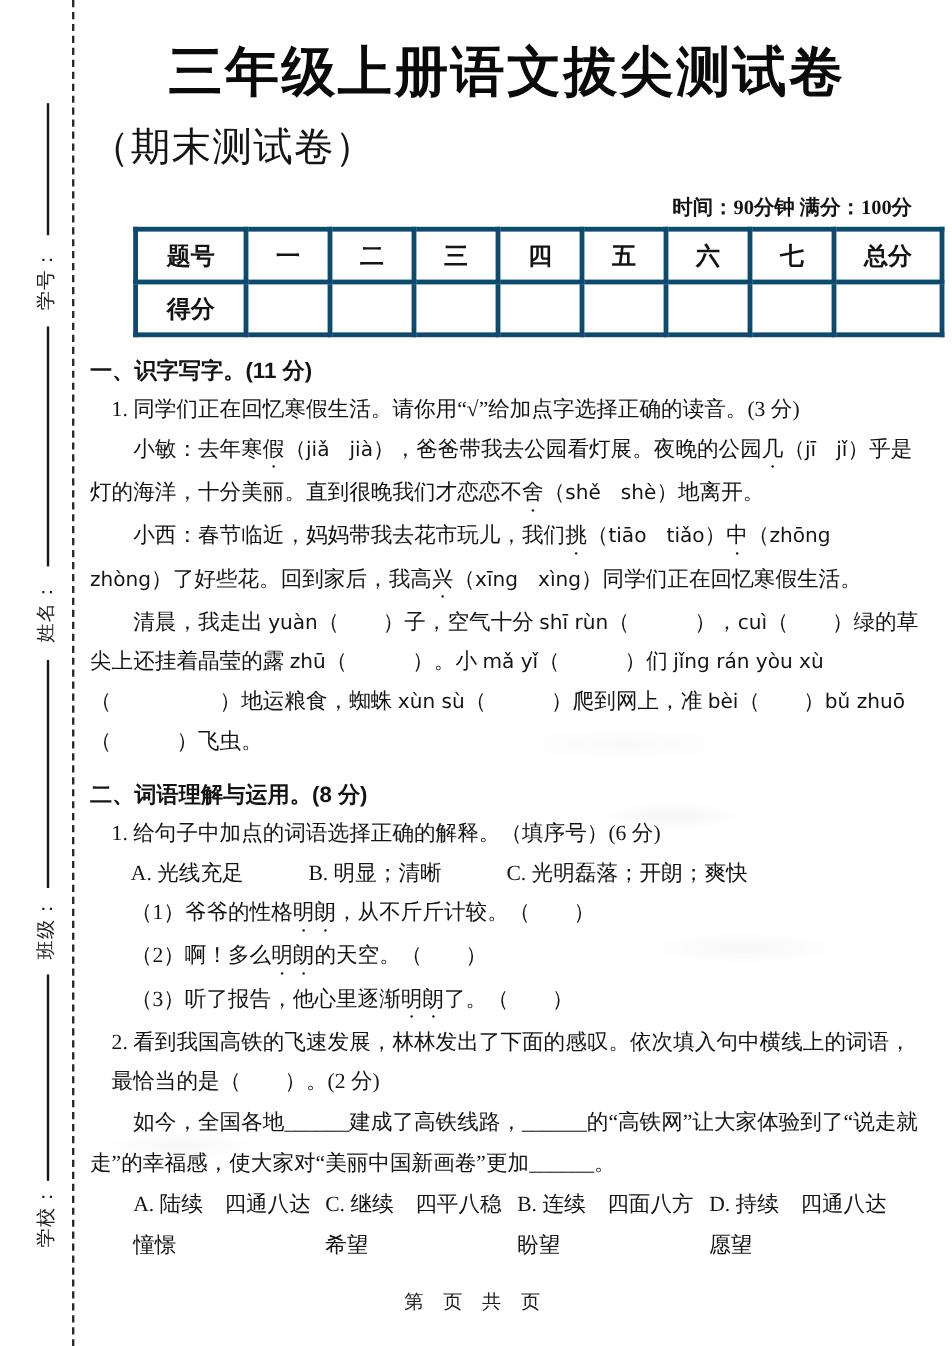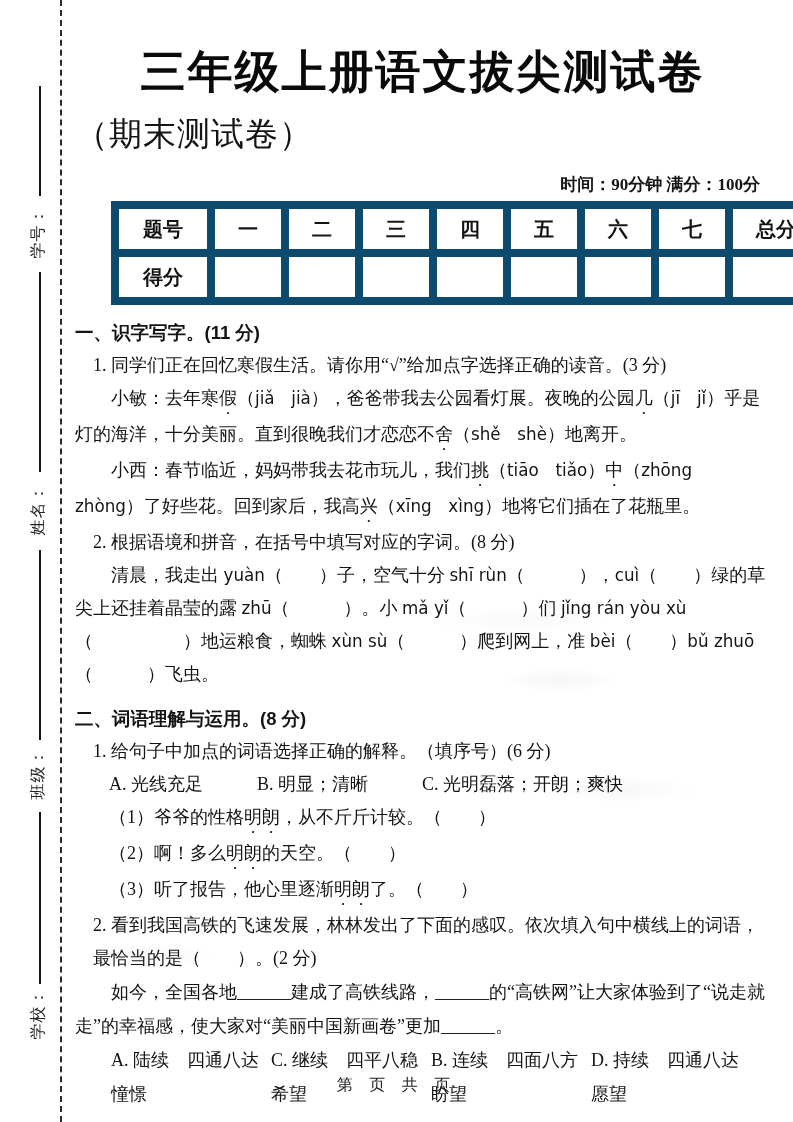--- a/index.html
+++ b/index.html
@@ -15,35 +15,35 @@
   #sl1{top:86px;height:110px;}
   #sl2{top:272px;height:200px;}
   #sl3{top:550px;height:190px;}
   #sl4{top:812px;height:172px;}
   .side-label{position:absolute;left:2px;width:72px;height:72px;
     display:flex;align-items:center;justify-content:center;
     transform:rotate(-90deg);font-size:16px;letter-spacing:1px;color:#222;}
   #lab0{top:197px;} #lab1{top:474px;} #lab2{top:738px;} #lab3{top:978px;}
 
   
-  .main{position:absolute;left:75px;top:12px;width:695px;}
+  .main{position:absolute;left:75px;top:0;width:695px;}
   .page-title{margin-top:30px;text-align:center;
     font-family:"Liberation Sans","DejaVu Sans",sans-serif;
     font-weight:bold;font-size:45px;letter-spacing:2px;color:#0a0a0a;}
   .page-subtitle{margin-top:10px;text-align:left;
     font-family:"Liberation Sans","DejaVu Sans",sans-serif;
     font-weight:normal;font-size:33px;letter-spacing:1px;}
   .exam-meta{margin-top:16px;padding-right:10px;text-align:right;
     font-family:Liberation Serif, serif;
     font-weight:bold;font-size:17px;}
 
   
   table.score{border-collapse:collapse;margin:5px 0 0 36px;
     table-layout:fixed;width:650px;}
-  table.score td,table.score th{border:8px solid #0c4a6e;height:40px;
+  table.score td,table.score th{border:4px solid #0c4a6e;height:40px;
     text-align:center;vertical-align:middle;
     font-size:20px;font-weight:bold;padding:0;}
   table.score .c0{width:88px;} table.score .cn{width:66px;}
   table.score .cz{width:86px;}
 
   
   .sec-heading{font-family:"Liberation Sans","DejaVu Sans",sans-serif;
     font-weight:bold;font-size:18.5px;line-height:32px;margin-top:12px;}
   .q{font-size:18px;line-height:33px;padding-left:18px;}
   .para{font-size:18px;line-height:33px;text-indent:2em;}
@@ -112,22 +112,21 @@
       <td></td>
       <td></td>
       <td></td>
     </tr>
   </tbody>
     </table>
 
   <div class="sec-heading">一、识字写字。(11 分)</div>
   <div class="q">1. 同学们正在回忆寒假生活。请你用“√”给加点字选择正确的读音。(3 分)</div>
   <div class="para"><span>小敏：去年寒</span><span class="em-dot">假</span><span>（</span><span class="py">jiǎ　jià</span><span>），爸爸带我去公园看灯展。夜晚的公园</span><span class="em-dot">几</span><span>（</span><span class="py">jī　jǐ</span><span>）乎是灯的海洋，十分美丽。直到很晚我们才恋恋不</span><span class="em-dot">舍</span><span>（</span><span class="py">shě　shè</span><span>）地离开。</span></div>
-  <div class="para"><span>小西：春节临近，妈妈带我去花市玩儿，我们</span><span class="em-dot">挑</span><span>（</span><span class="py">tiāo　tiǎo</span><span>）</span><span class="em-dot">中</span><span>（</span><span class="py">zhōng　zhòng</span><span>）了好些花。回到家后，我高</span><span class="em-dot">兴</span><span>（</span><span class="py">xīng　xìng</span><span>）地将它们插在了花瓶里。</span></div>
-  <div class="q">2. 根据语境和拼音，在括号中填写对应的字词。(8 分)</div>
+  <div class="para"><span>小西：春节临近，妈妈带我去花市玩儿，我们</span><span class="em-dot">挑</span><span>（</span><span class="py">tiāo　tiǎo</span><span>）</span><span class="em-dot">中</span><span>（</span><span class="py">zhōng　zhòng</span><span>）了好些花。回到家后，我高</span><span class="em-dot">兴</span><span>（</span><span class="py">xīng　xìng</span><span>）同学们正在回忆寒假生活。</span></div>
   <div class="para"><span>清晨，我走出 </span><span class="py">yuàn</span><span>（　　）子，空气十分 </span><span class="py">shī rùn</span><span>（　　　），</span><span class="py">cuì</span><span>（　　）绿的草尖上还挂着晶莹的露 </span><span class="py">zhū</span><span>（　　　）。小 </span><span class="py">mǎ yǐ</span><span>（　　　）们 </span><span class="py">jǐng rán yòu xù</span><span>（　　　　　）地运粮食，蜘蛛 </span><span class="py">xùn sù</span><span>（　　　）爬到网上，准 </span><span class="py">bèi</span><span>（　　）</span><span class="py">bǔ zhuō</span><span>（　　　）飞虫。</span></div>
 
   <div class="sec-heading">二、词语理解与运用。(8 分)</div>
   <div class="q">1. 给句子中加点的词语选择正确的解释。（填序号）(6 分)</div>
   <div class="sub">A. 光线充足　　　B. 明显；清晰　　　C. 光明磊落；开朗；爽快</div>
   <div class="sub"><span>（1）爷爷的性格</span><span class="em-dot">明朗</span><span>，从不斤斤计较。（　　）</span></div>
   <div class="sub"><span>（2）啊！多么</span><span class="em-dot">明朗</span><span>的天空。（　　）</span></div>
   <div class="sub"><span>（3）听了报告，他心里逐渐</span><span class="em-dot">明朗</span><span>了。（　　）</span></div>
   <div class="q">2. 看到我国高铁的飞速发展，林林发出了下面的感叹。依次填入句中横线上的词语，最恰当的是（　　）。(2 分)</div>
   <div class="passage">如今，全国各地______建成了高铁线路，______的“高铁网”让大家体验到了“说走就走”的幸福感，使大家对“美丽中国新画卷”更加______。</div>

